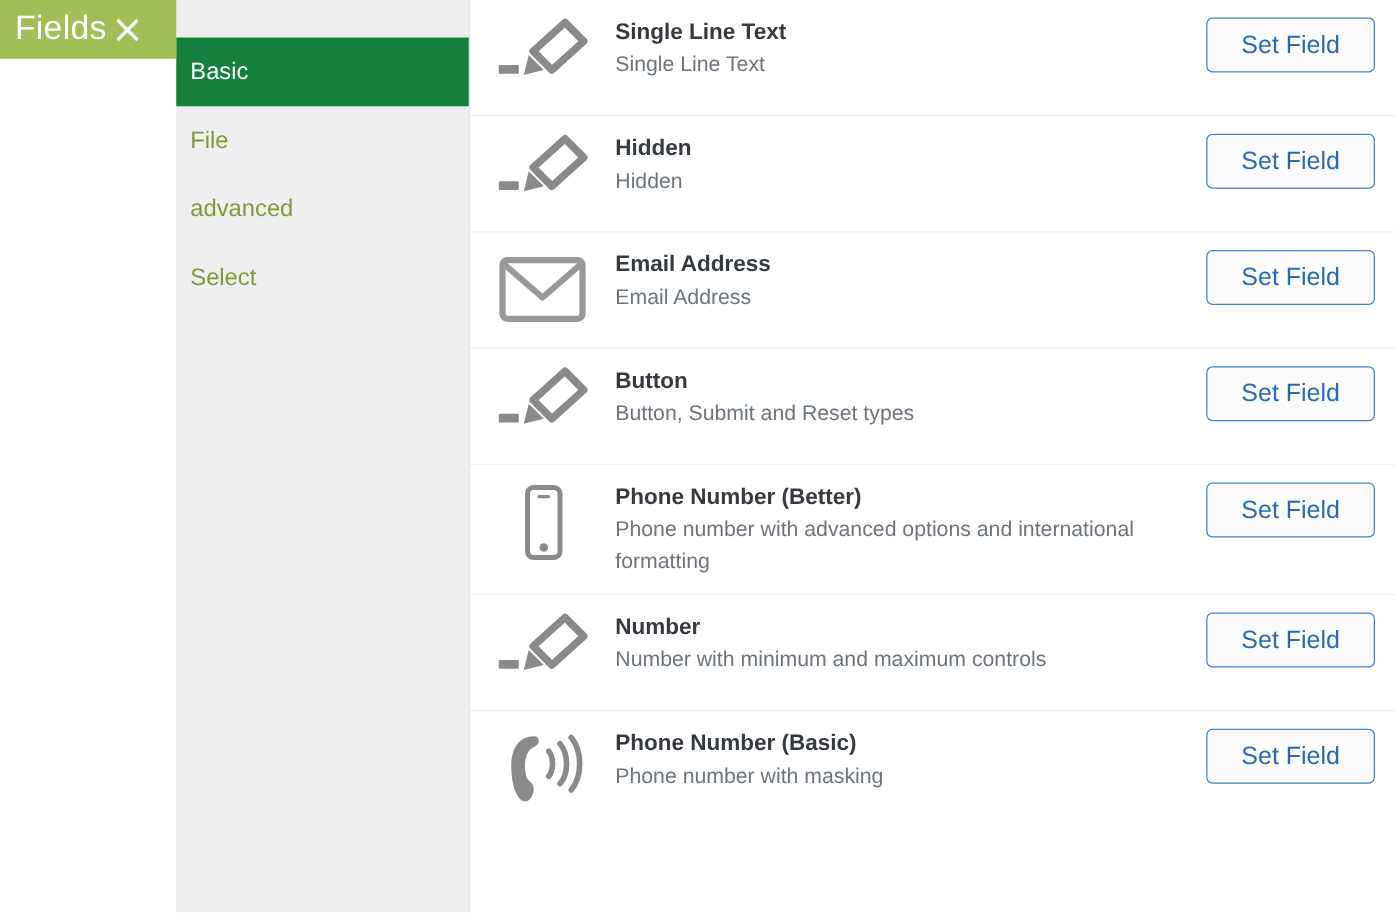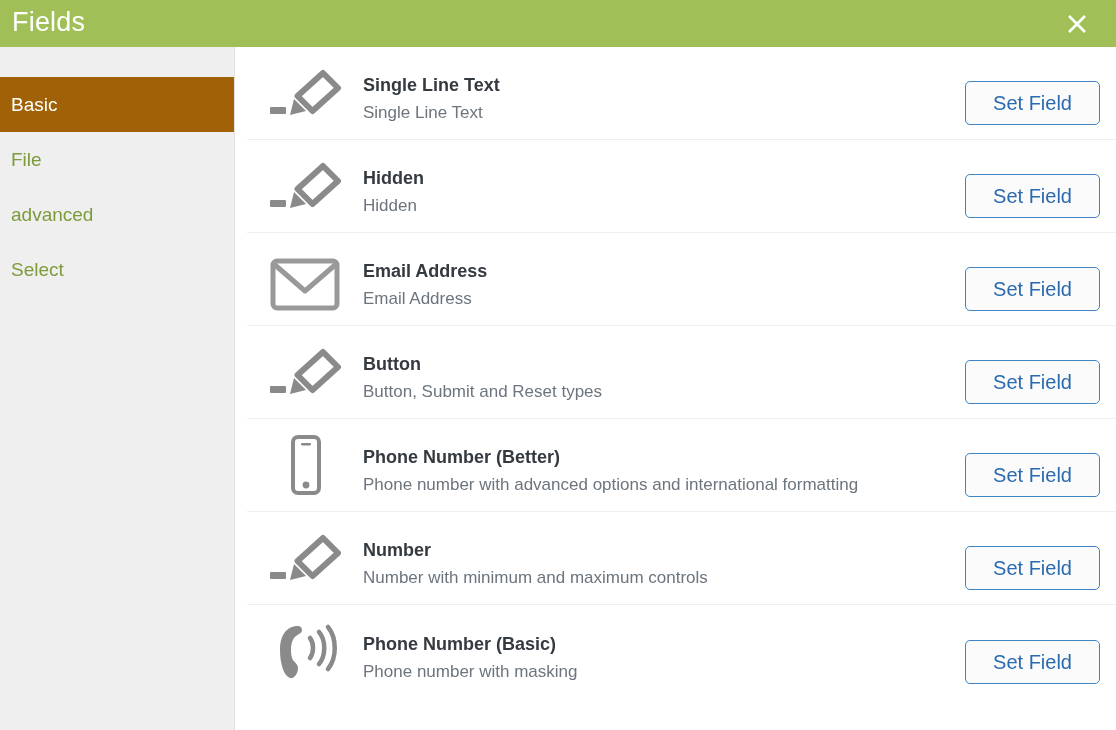--- a/index.html
+++ b/index.html
@@ -9,21 +9,21 @@
     height: 730px;
     overflow: hidden;
     font-family: "Liberation Sans", sans-serif;
     background: #ffffff;
   }
 
   .modal {
     width: 1116px;
     height: 730px;
     display: flex;
-    flex-direction: column;
+    flex-direction: row;
     background: #ffffff;
   }
 
   
   .modal-header {
     height: 47px;
     flex: 0 0 47px;
     background: #a0c057;
     display: flex;
     align-items: center;
@@ -74,38 +74,37 @@
     height: 55px;
     display: flex;
     align-items: center;
     padding: 0 0 0 11px;
     font-size: 19px;
     color: #7d9b3a;
     cursor: pointer;
     user-select: none;
   }
   .sidebar-item.active {
-    background: #a16207;
+    background: #15803d;
     color: #ffffff;
   }
 
   
   .field-list {
     flex: 1 1 auto;
     background: #ffffff;
     overflow: hidden;
   }
 
   .field-row {
     display: flex;
-    align-items: flex-end;
+    align-items: flex-start;
     padding: 14px 16px 14px 0;
     border-bottom: 1px solid #efefef;
     min-height: 93px;
-    margin-left: 12px;
   }
   .field-row:last-child { border-bottom: none; }
 
   .field-icon {
     flex: 0 0 116px;
     width: 116px;
     display: flex;
     align-items: center;
     justify-content: center;
   }

